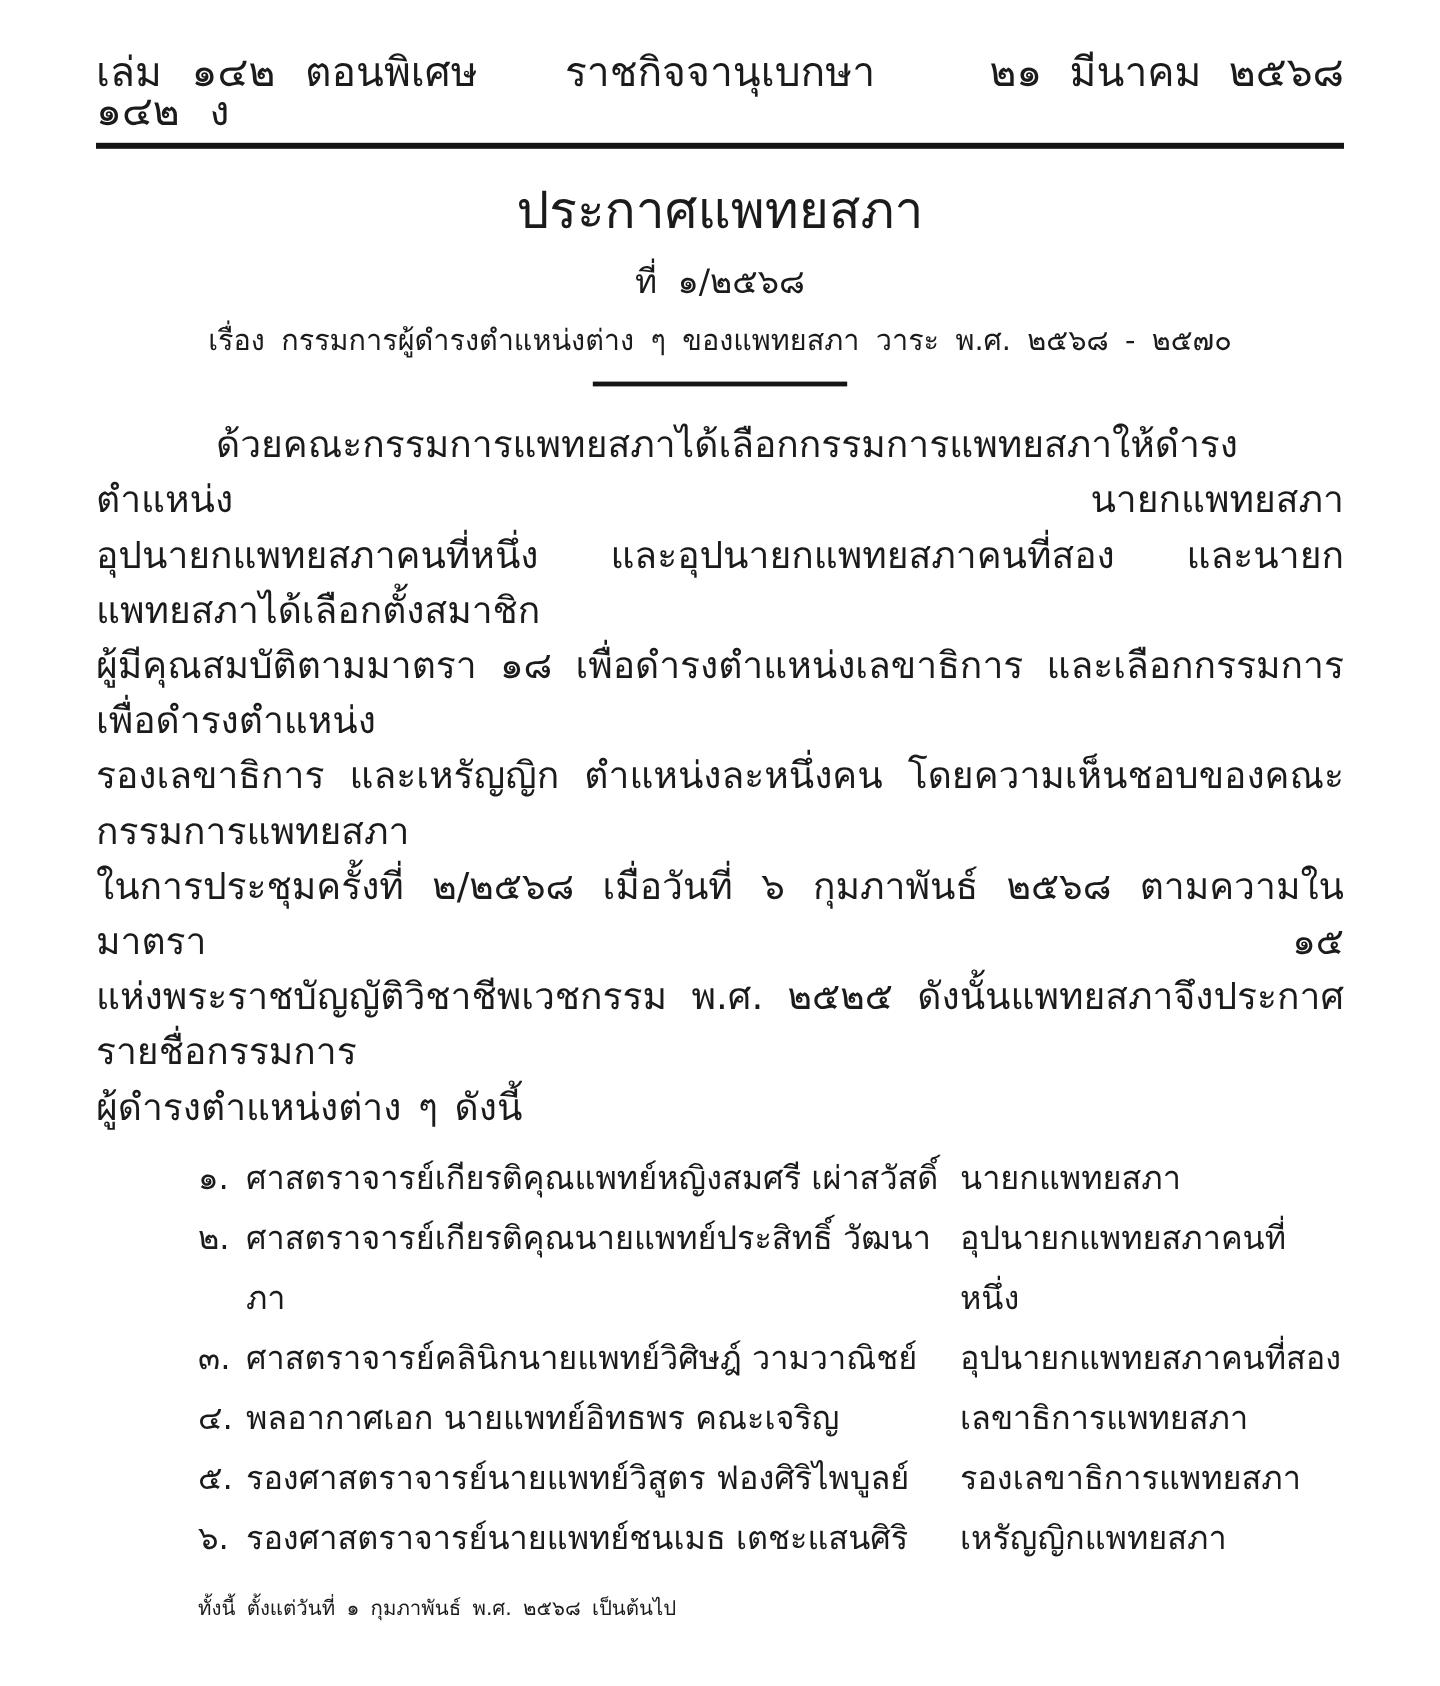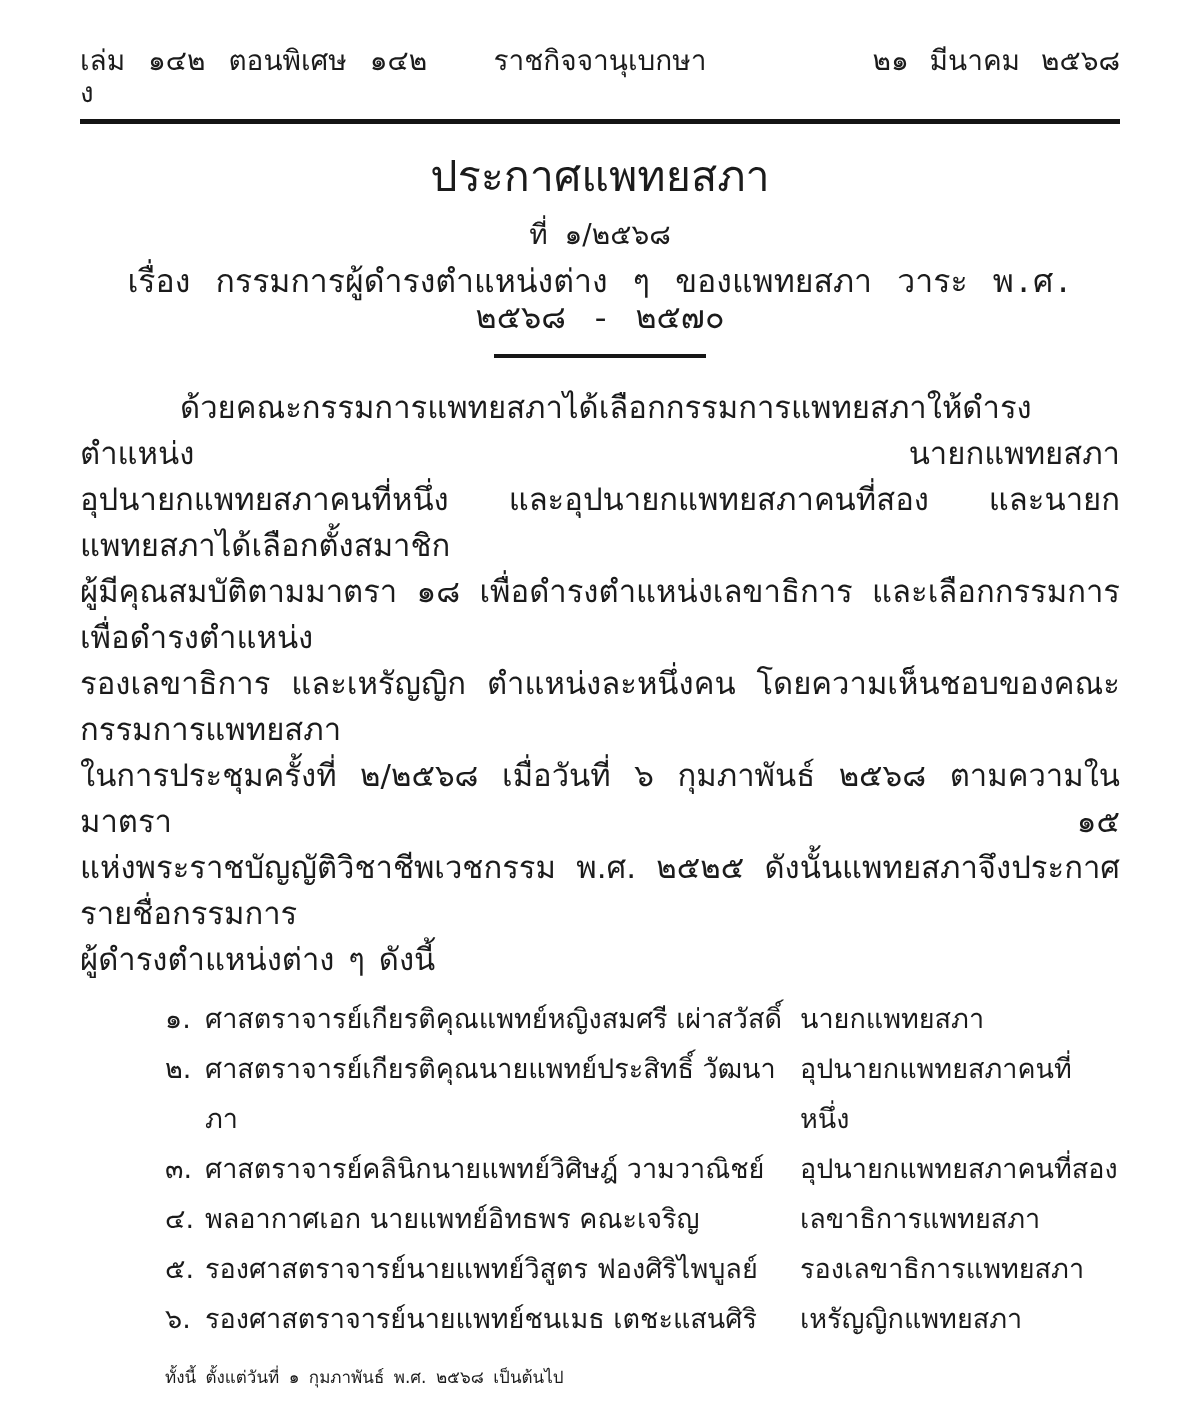--- a/index.html
+++ b/index.html
@@ -27,21 +27,21 @@
     text-align: center;
     font-size: 26px;
     line-height: 32px;
     word-spacing: 10px;
   }
   .masthead-row {
     margin-top: 14px;
     display: grid;
     grid-template-columns: 1fr auto 1fr;
     align-items: baseline;
-    font-size: 28px;
+    font-size: 34px;
     line-height: 32px;
   }
   .masthead-left  { text-align: left;  word-spacing: 14px; }
   .masthead-center{ text-align: center; padding: 0 30px; }
   .masthead-right { text-align: right; word-spacing: 12px; margin-top: 31px; }
   .header-rule {
     margin-top: 10px;
     height: 5px;
     background: #141414;
   }
@@ -56,24 +56,23 @@
   }
   .announcement-number {
     margin-top: 16px;
     font-size: 28px;
     line-height: 34px;
     word-spacing: 8px;
     text-align: center;
   }
   .announcement-subject {
     margin-top: 14px;
-    font-size: 32px;
+    font-size: 24px;
     line-height: 36px;
     word-spacing: 6px;
-    font-family: Liberation Mono, monospace;
   }
   .title-divider {
     margin: 16px auto 0 auto;
     width: 212px;
     height: 4px;
     background: #161616;
   }
 
   
   .body-paragraph {

